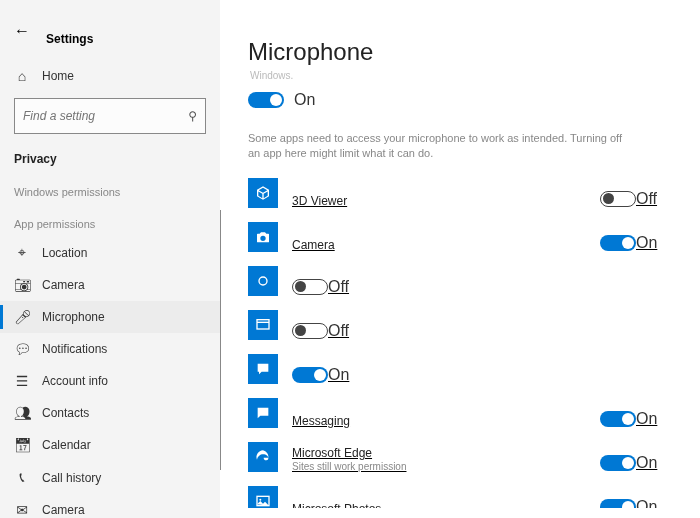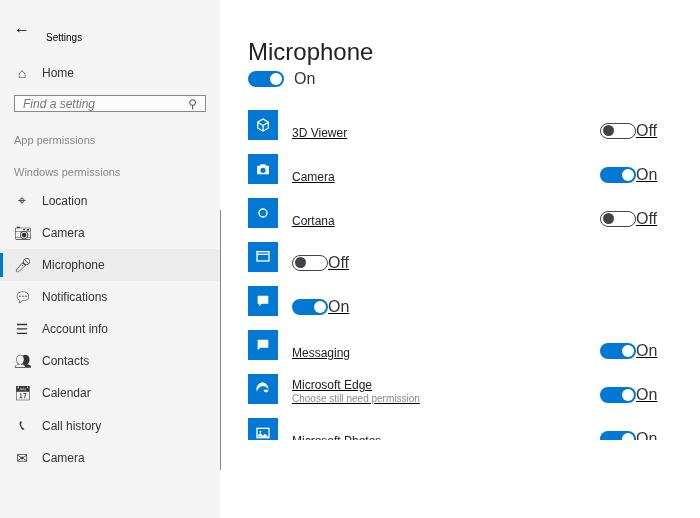--- a/index.html
+++ b/index.html
@@ -1,24 +1,24 @@
 <!DOCTYPE html>
 <html><head>
 <meta charset="utf-8">
 <style>
 * { margin: 0; padding: 0; box-sizing: border-box; font-family: "Segoe UI", Arial, sans-serif; }
 body { background: #fff; width: 700px; height: 518px; overflow: hidden; display: flex; }
 .sidebar { width: 220px; background: #f4f4f4; height: 100%; padding: 10px 0 0 0; position: relative; }
 .header-row { display: flex; align-items: center; padding: 2px 14px 10px 14px; gap: 16px; }
 .back-btn { font-size: 16px; cursor: pointer; }
-.settings-title { font-size: 10px; font-weight: 400; margin-top: 20px; }
+.settings-title { font-size: 12px; font-weight: 700; margin-top: 20px; }
 .home-row { display: flex; align-items: center; gap: 12px; padding: 6px 14px; margin-top: 6px; cursor: pointer; }
 .home-row .icon, .nav-item .icon { width: 16px; text-align: center; font-size: 14px; color: #333; }
 .home-row .label, .nav-item .label { font-size: 12px; color: #333; text-align: right; }
-.search-box { margin: 8px 14px; border: 1px solid #888; background: #fcfcfc; height: 17px; display: flex; align-items: center; padding: 0 8px; }
+.search-box { margin: 8px 14px; border: 1px solid #888; background: #fcfcfc; height: 36px; display: flex; align-items: center; padding: 0 8px; }
 .search-box input { border: none; outline: none; background: transparent; flex: 1; font-size: 12px; color: #666; font-style: italic; }
 .search-box .sicon { font-size: 12px; color: #555; }
 .section-title { font-size: 12px; font-weight: 600; padding: 10px 14px 6px 14px; color: #222; }
 .group-title { font-size: 11px; color: #888; padding: 14px 14px 6px 14px; }
 .nav-item { display: flex; align-items: center; gap: 12px; padding: 8px 14px; cursor: pointer; position: relative; }
 .nav-item.active::before { content: ""; position: absolute; left: 0; top: 4px; bottom: 4px; width: 3px; background: #0078d4; }
 .nav-item.active { background: #ececec; }
 .divider-line { position: absolute; right: -1px; top: 210px; width: 1px; height: 260px; background: #888; }
 .main { flex: 1; padding: 38px 20px 0 28px; overflow: hidden; position: relative; }
 .page-title { font-size: 24px; font-weight: 300; color: #222; margin-bottom: 4px; }
@@ -49,22 +49,23 @@
     <span class="settings-title">Settings</span>
   </div>
   <div class="home-row">
     <span class="icon">⌂</span>
     <span class="label">Home</span>
   </div>
   <div class="search-box">
     <input type="text" placeholder="Find a setting" style="">
     <span class="sicon">⚲</span>
   </div>
+  <div class="section-title">Privacy</div>
+  <div class="group-title">Windows permissions</div>
   <div class="group-title">App permissions</div>
-  <div class="group-title">Windows permissions</div>
 
   <div class="nav-item">
     <span class="icon">⌖</span>
     <span class="label">Location</span>
   </div>
   <div class="nav-item">
     <span class="icon">📷︎</span>
     <span class="label">Camera</span>
   </div>
   <div class="nav-item active">
@@ -93,24 +94,26 @@
   </div>
   <div class="nav-item">
     <span class="icon">✉</span>
     <span class="label">Camera</span>
   </div>
   <div class="divider-line"></div>
 </div>
 
 <div class="main">
   <div class="page-title">Microphone</div>
+  <div class="faded-top">Windows.</div>
   <div class="master-toggle-row">
     <div class="toggle on"></div>
     <span class="tlabel">On</span>
   </div>
+  <div class="section-desc">Some apps need to access your microphone to work as intended. Turning off an app here might limit what it can do.</div>
 
   <div class="apps-scroll" id="apps-list">
       <div class="app-row">
         <div class="app-icon">
           <svg viewBox="0 0 24 24">
             <path d="M12 2L3 7v10l9 5 9-5V7l-9-5zm0 2.3L18.5 8 12 11.7 5.5 8 12 4.3zM5 9.7l6 3.4v6.6l-6-3.4V9.7zm8 10v-6.6l6-3.4v6.6l-6 3.4z"></path>
           </svg>
         </div>
         <div class="app-label">3D Viewer</div>
         <div class="toggle-col">
@@ -129,21 +132,20 @@
           <div class="toggle on"></div>
           <span class="tlabel">On</span>
         </div>
       </div>
       <div class="app-row">
         <div class="app-icon">
           <svg viewBox="0 0 24 24">
             <circle cx="12" cy="12" r="6" fill="none" stroke="#fff" stroke-width="2"></circle>
           </svg>
         </div>
-        <div class="app-label">Cortana</div>
         <div class="toggle-col">
           <div class="toggle off"></div>
           <span class="tlabel">Off</span>
         </div>
       </div>
       <div class="app-row">
         <div class="app-icon">
           <svg viewBox="0 0 24 24">
             <rect x="3" y="4" width="18" height="14" fill="none" stroke="#fff" stroke-width="2"></rect>
             <line x1="3" y1="8" x2="21" y2="8" stroke="#fff" stroke-width="2"></line>
@@ -176,21 +178,21 @@
           <div class="toggle on"></div>
           <span class="tlabel">On</span>
         </div>
       </div>
       <div class="app-row">
         <div class="app-icon">
           <svg viewBox="0 0 24 24">
             <path d="M12 2a10 10 0 00-9 14c1-5 5-8 9-8 5 0 8 3 8 6 0 2-1 3-3 3-3 0-4-2-4-4h7A10 10 0 0012 2z"></path>
           </svg>
         </div>
-        <div class="app-label">Microsoft Edge<span class="app-sublabel">Choose still need permission</span></div>
+        <div class="app-label">Microsoft Edge<span class="app-sublabel">Sites still work permission</span></div>
         <div class="toggle-col">
           <div class="toggle on"></div>
           <span class="tlabel">On</span>
         </div>
       </div>
       <div class="app-row">
         <div class="app-icon">
           <svg viewBox="0 0 24 24">
             <rect x="3" y="5" width="18" height="14" fill="none" stroke="#fff" stroke-width="2"></rect>
             <circle cx="8" cy="10" r="1.5"></circle>

